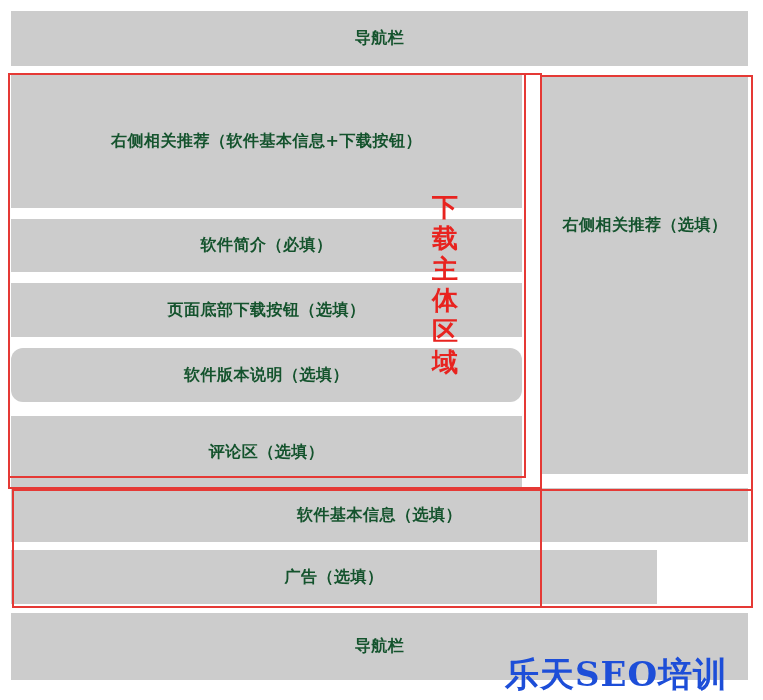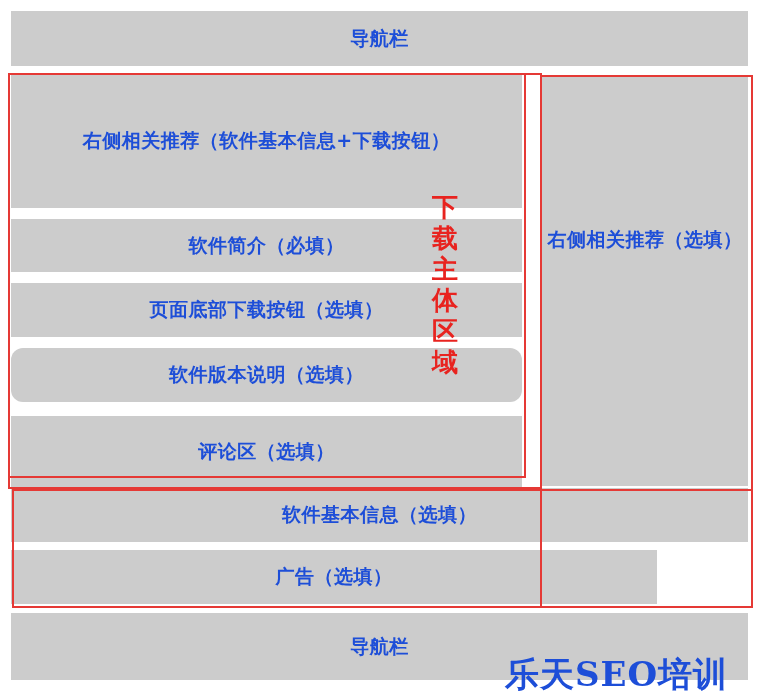--- a/index.html
+++ b/index.html
@@ -4,21 +4,21 @@
 <style>
   html, body { margin:0; padding:0; }
   body {
     width:763px; height:700px; position:relative; overflow:hidden;
     background:#ffffff;
     font-family:"DejaVu Sans", "Liberation Sans", sans-serif;
   }
   .block {
     position:absolute; background:#cccccc;
     display:flex; align-items:center; justify-content:center;
-    color:#1d4ed8; font-weight:bold; font-size:19px; letter-spacing:0.5px;
+    color:#14532d; font-weight:bold; font-size:16px; letter-spacing:0.5px;
   }
   .frame {
     position:absolute; border:2px solid #e53935; box-sizing:border-box;
     pointer-events:none;
   }
   .vert-label {
     position:absolute; color:#e8231f; font-weight:bold; font-size:26px;
     line-height:31px; width:30px; text-align:center;
   }
   .vert-label span { display:block; }
@@ -43,21 +43,21 @@
 <div class="block" style="left:11px; top:283px; width:511px; height:54px;">
   <span>页面底部下载按钮（选填）</span>
 </div>
 <div class="block" style="left:11px; top:348px; width:511px; height:54px;border-radius:12px;">
   <span>软件版本说明（选填）</span>
 </div>
 <div class="block" style="left:11px; top:416px; width:511px; height:72px;">
   <span>评论区（选填）</span>
 </div>
 
-<div class="block" style="left:542px; top:77px; width:206px; height:393px; align-items:flex-start; padding-top:16px;">
+<div class="block" style="left:542px; top:77px; width:206px; height:393px; align-items:flex-start; padding-top:4px;">
   <span style="margin-top:134px;">右侧相关推荐（选填）</span>
 </div>
 
 <div class="block" style="left:11px; top:488px; width:737px; height:54px;">
   <span>软件基本信息（选填）</span>
 </div>
 <div class="block" style="left:11px; top:550px; width:646px; height:54px;">
   <span>广告（选填）</span>
 </div>
 

